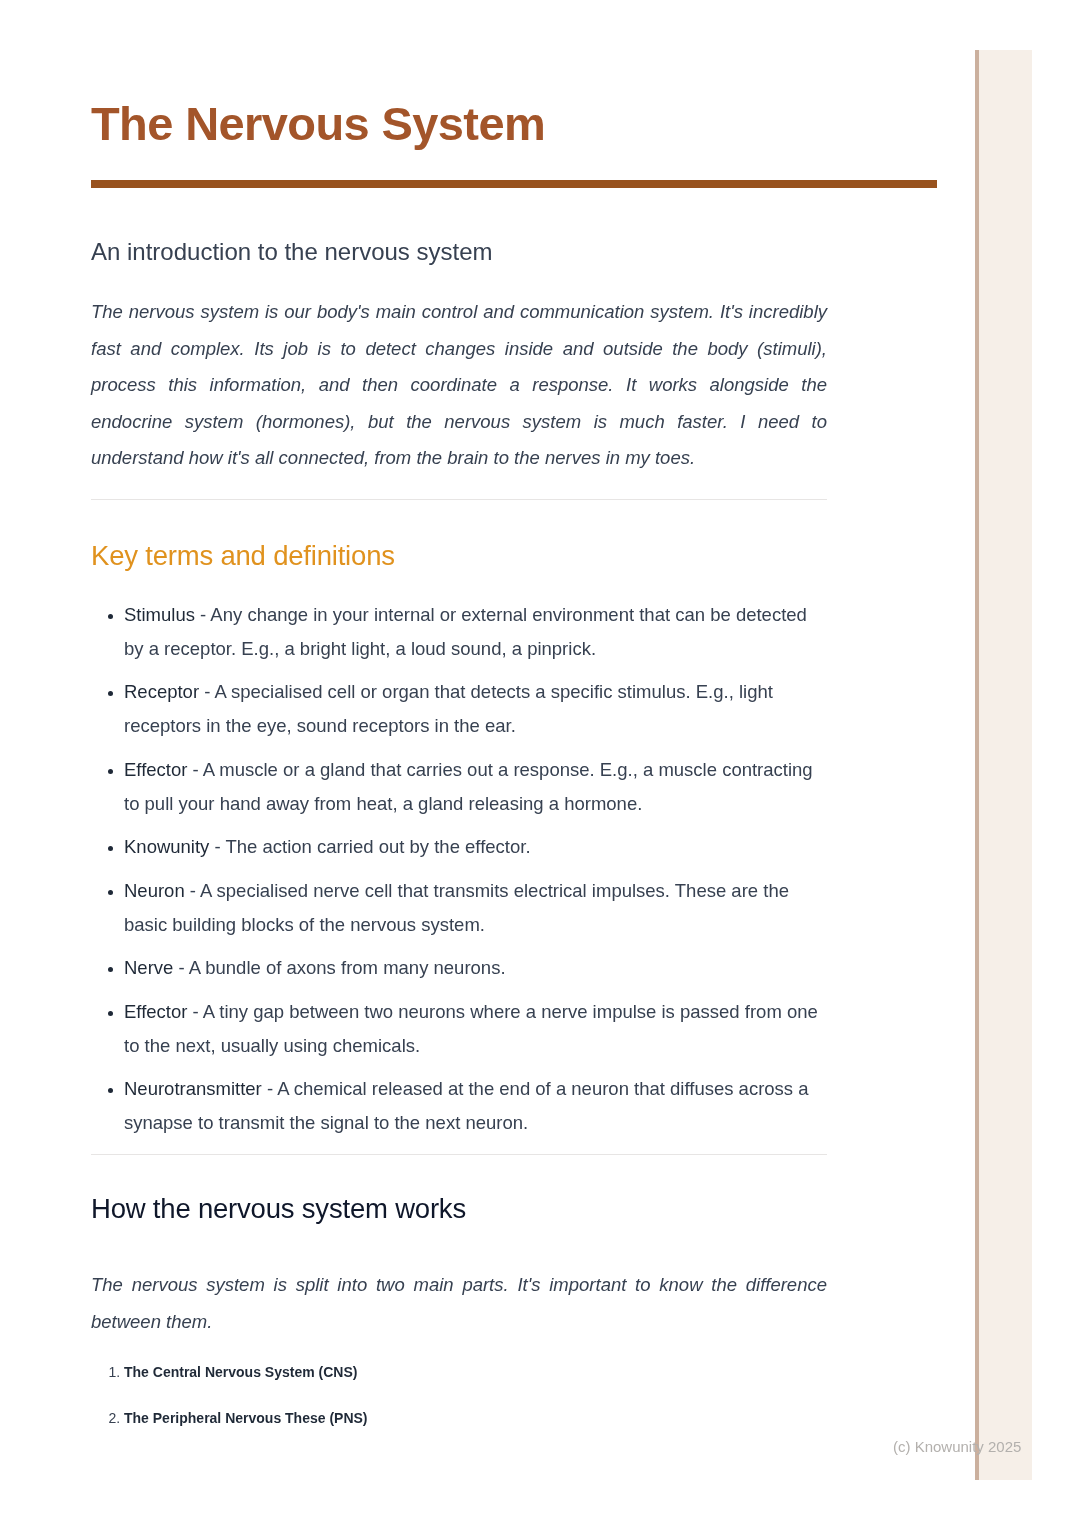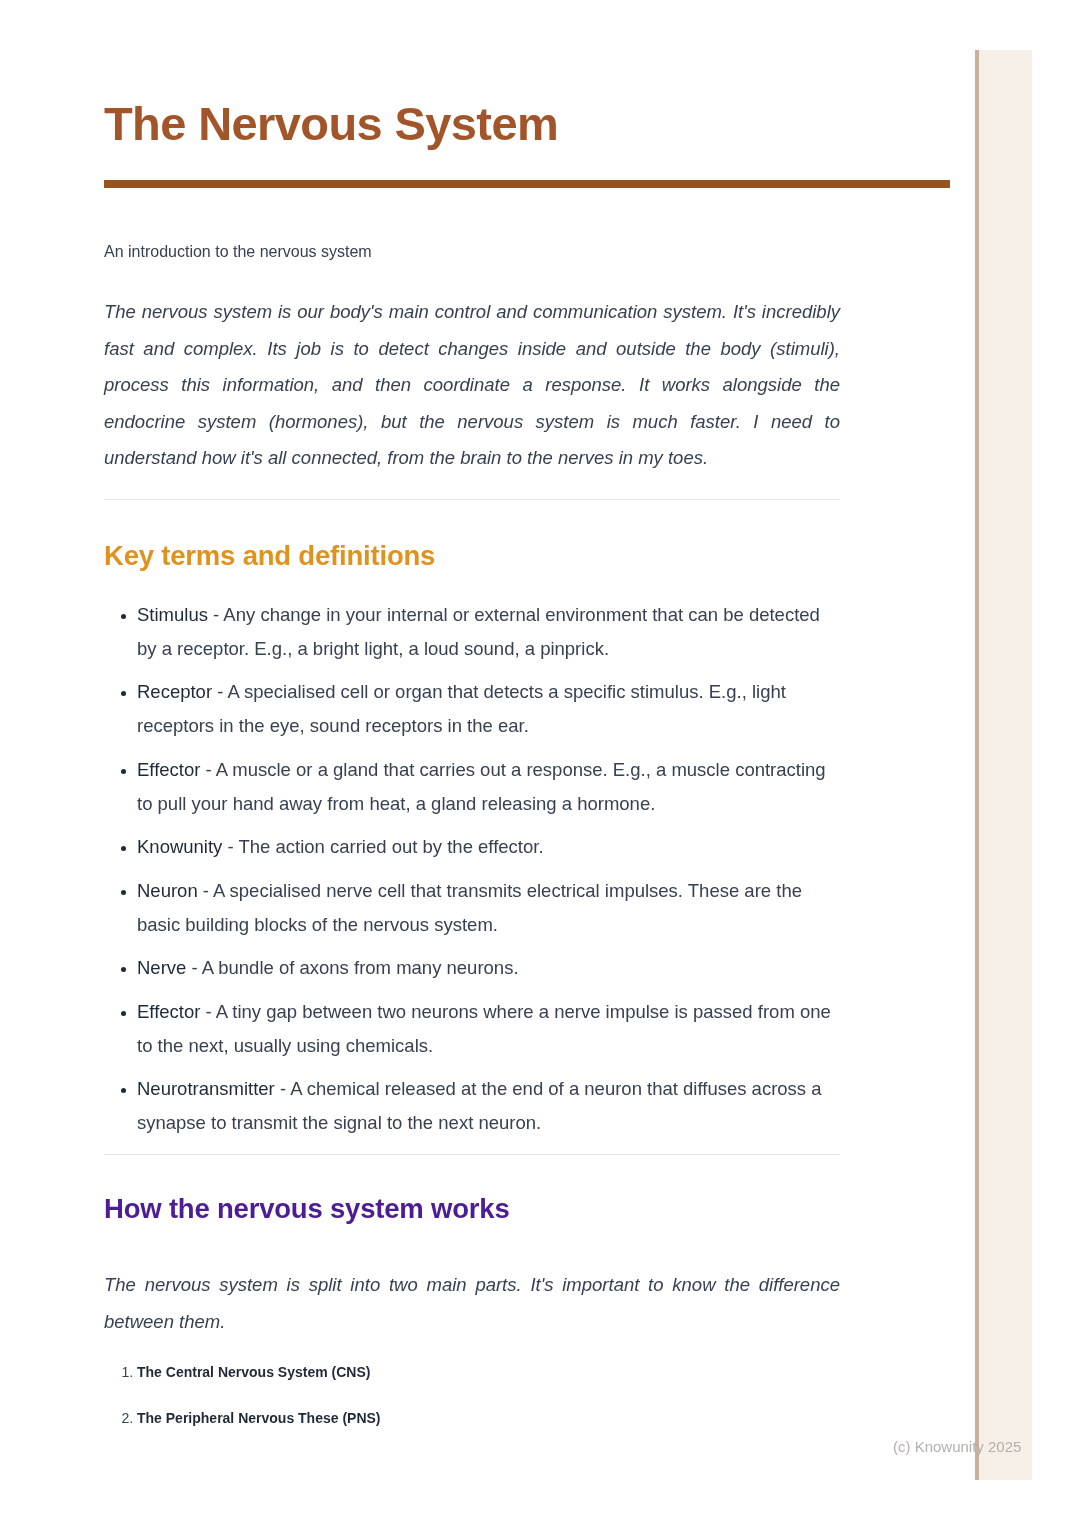--- a/index.html
+++ b/index.html
@@ -19,21 +19,21 @@
     top: 50px;
     width: 53px;
     height: 1430px;
     background: #F6EFE8;
     border-left: 4px solid #CBB09E;
     z-index: 1;
   }
 
   .content {
     position: absolute;
-    left: 104px;
+    left: 91px;
     top: 0;
     width: 846px;
     z-index: 0;
   }
 
   h1.doc-title {
     margin: 96px 0 0 0;
     font-size: 47px;
     line-height: 56px;
     font-weight: 800;
@@ -44,21 +44,21 @@
   .title-rule {
     margin-top: 28px;
     height: 8px;
     width: 100%;
     background: #98521E;
   }
 
   .intro {
     margin: 50px 0 0 0;
     width: 736px;
-    font-size: 16px;
+    font-size: 24px;
     line-height: 28px;
     color: #374151;
   }
 
   .para {
     margin: 28px 0 0 0;
     width: 736px;
     font-size: 18.5px;
     line-height: 36.5px;
     color: #374151;
@@ -71,25 +71,25 @@
     border-top: 1px solid #E7E5E4;
     margin: 22px 0 0 0;
     width: 736px;
   }
   .divider.second { margin-top: 14px; }
 
   h2.section-heading {
     margin: 40px 0 0 0;
     font-size: 27.5px;
     line-height: 32px;
-    font-weight: 700;
+    font-weight: 400;
     letter-spacing: -0.2px;
   }
   h2.gold   { color: #E0921E; }
-  h2.orange { margin-top: 38px; color: #4c1d95; }
+  h2.orange { margin-top: 38px; color: #0f172a; }
 
   ul.terms-list {
     margin: 26px 0 0 0;
     padding: 0 0 0 33px;
     width: 736px;
     box-sizing: border-box;
     list-style: disc;
   }
   ul.terms-list li {
     font-size: 18.5px;

